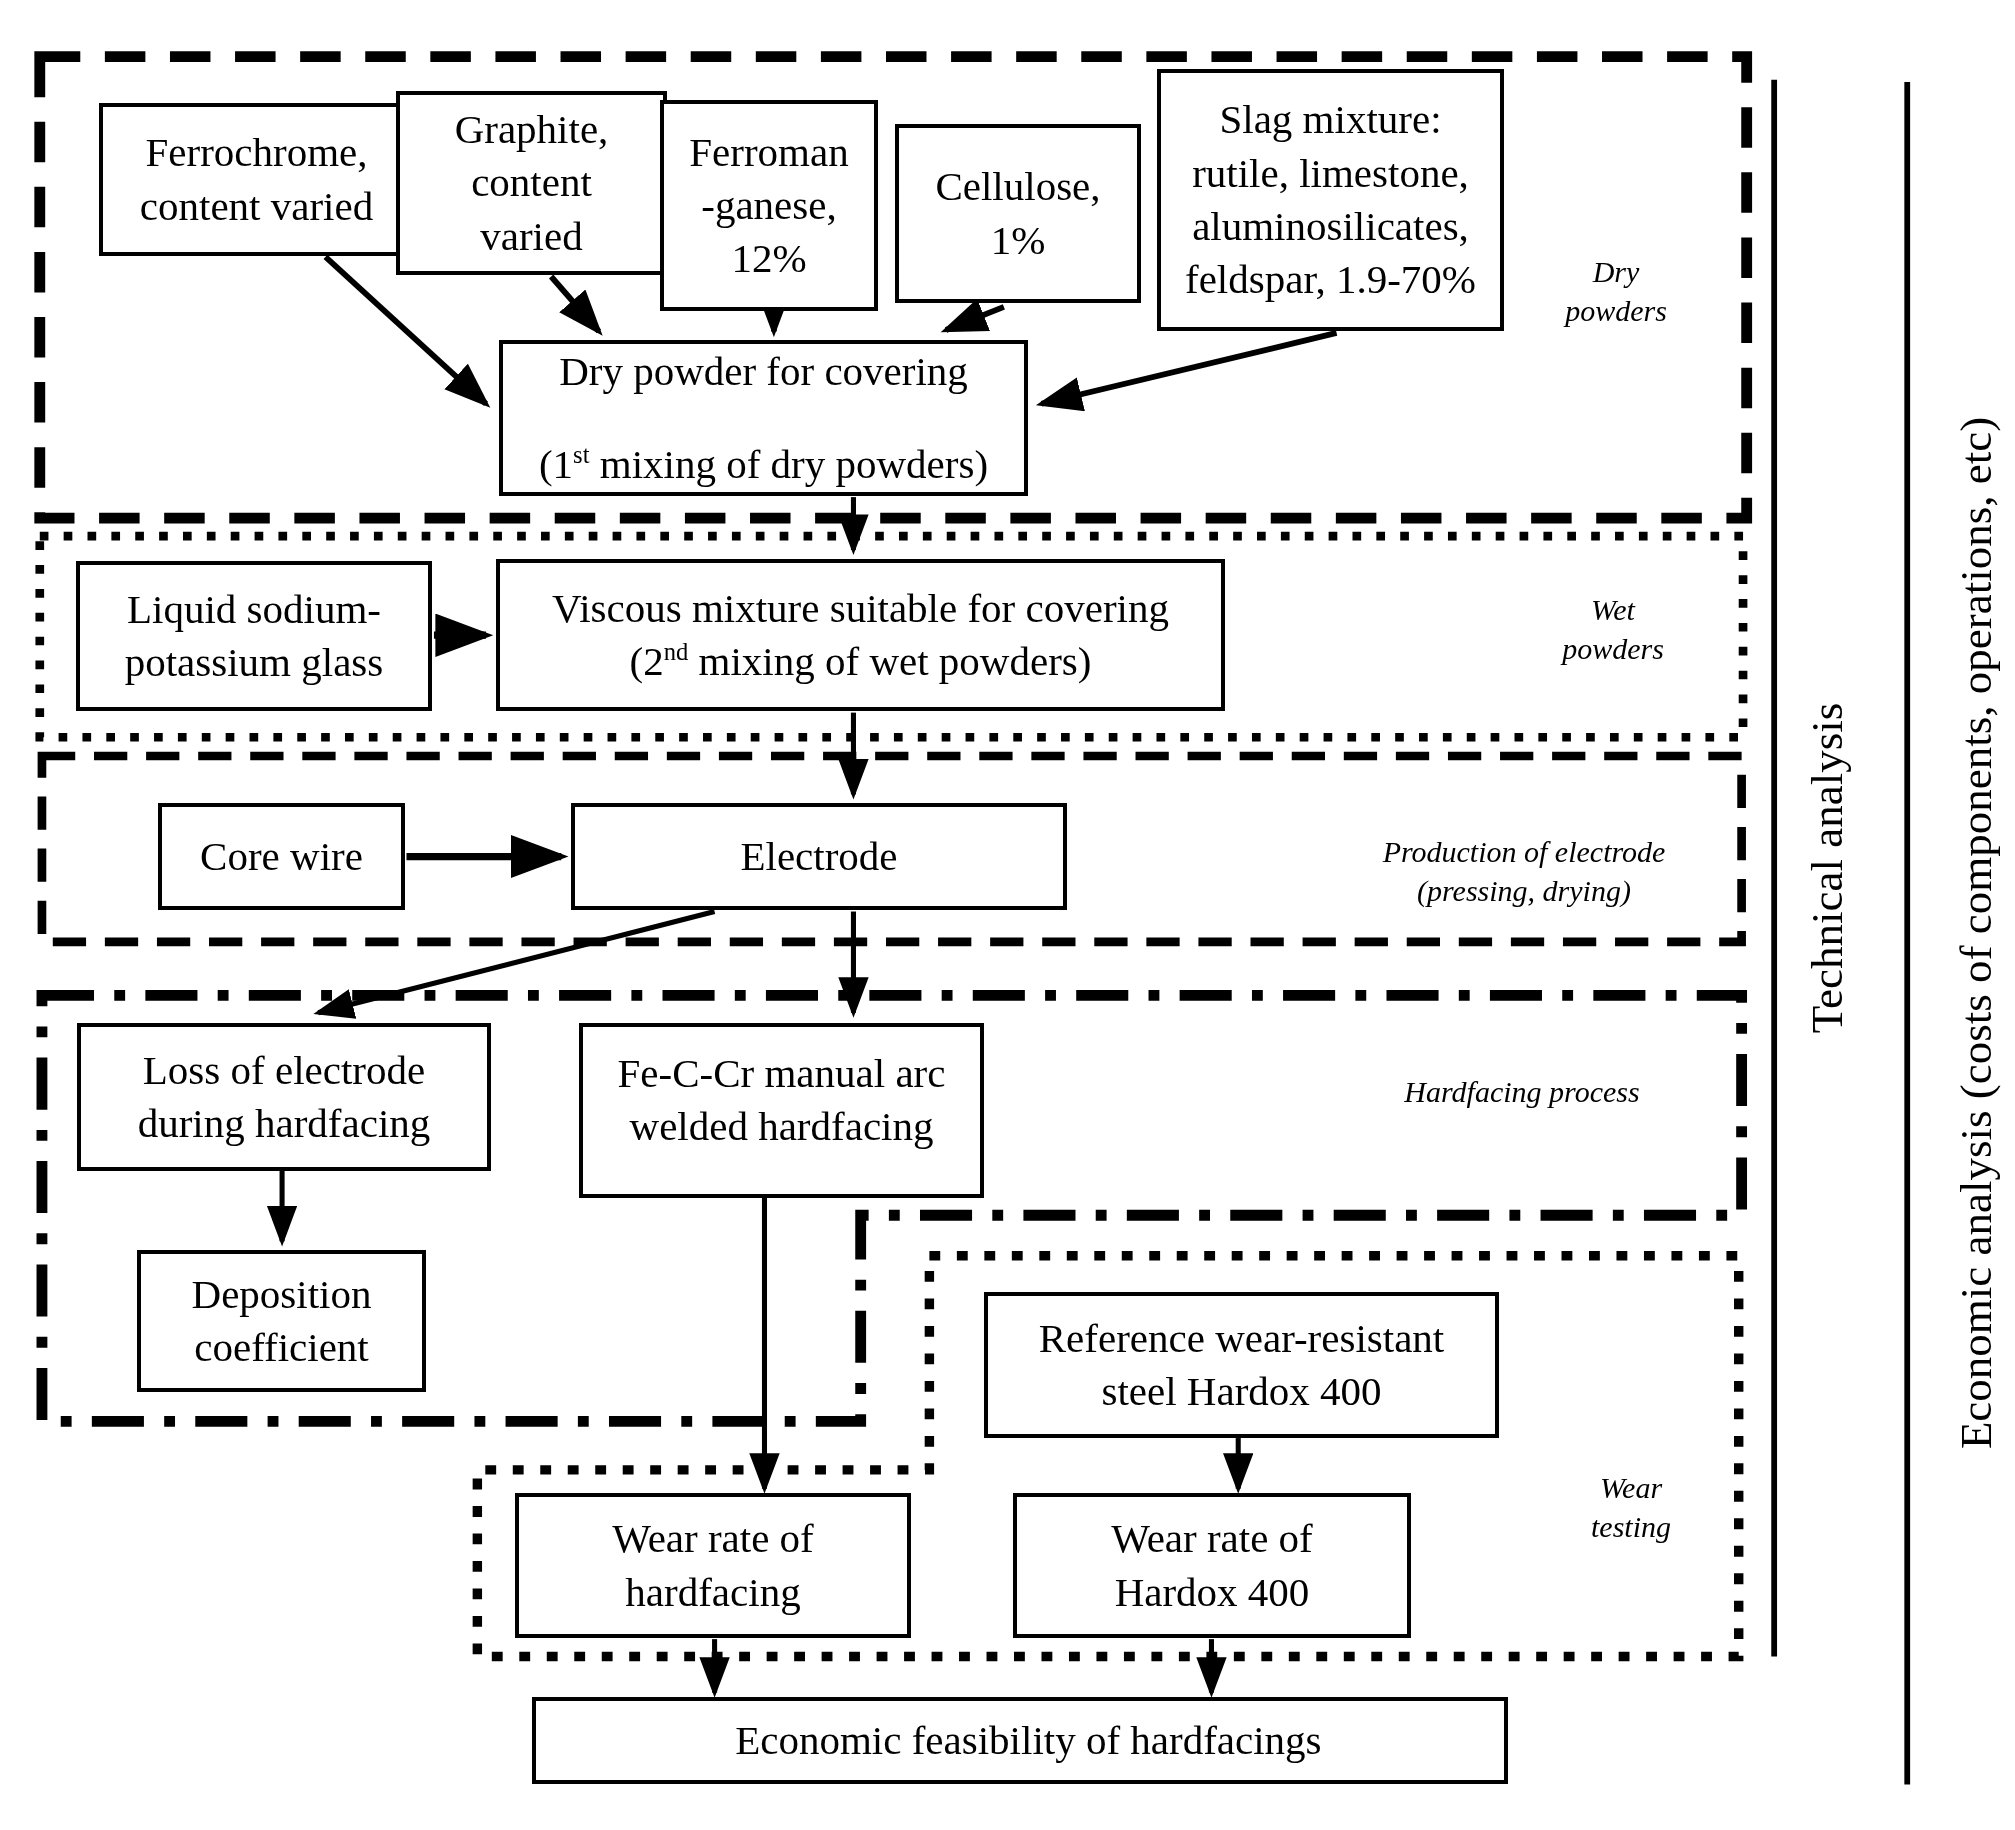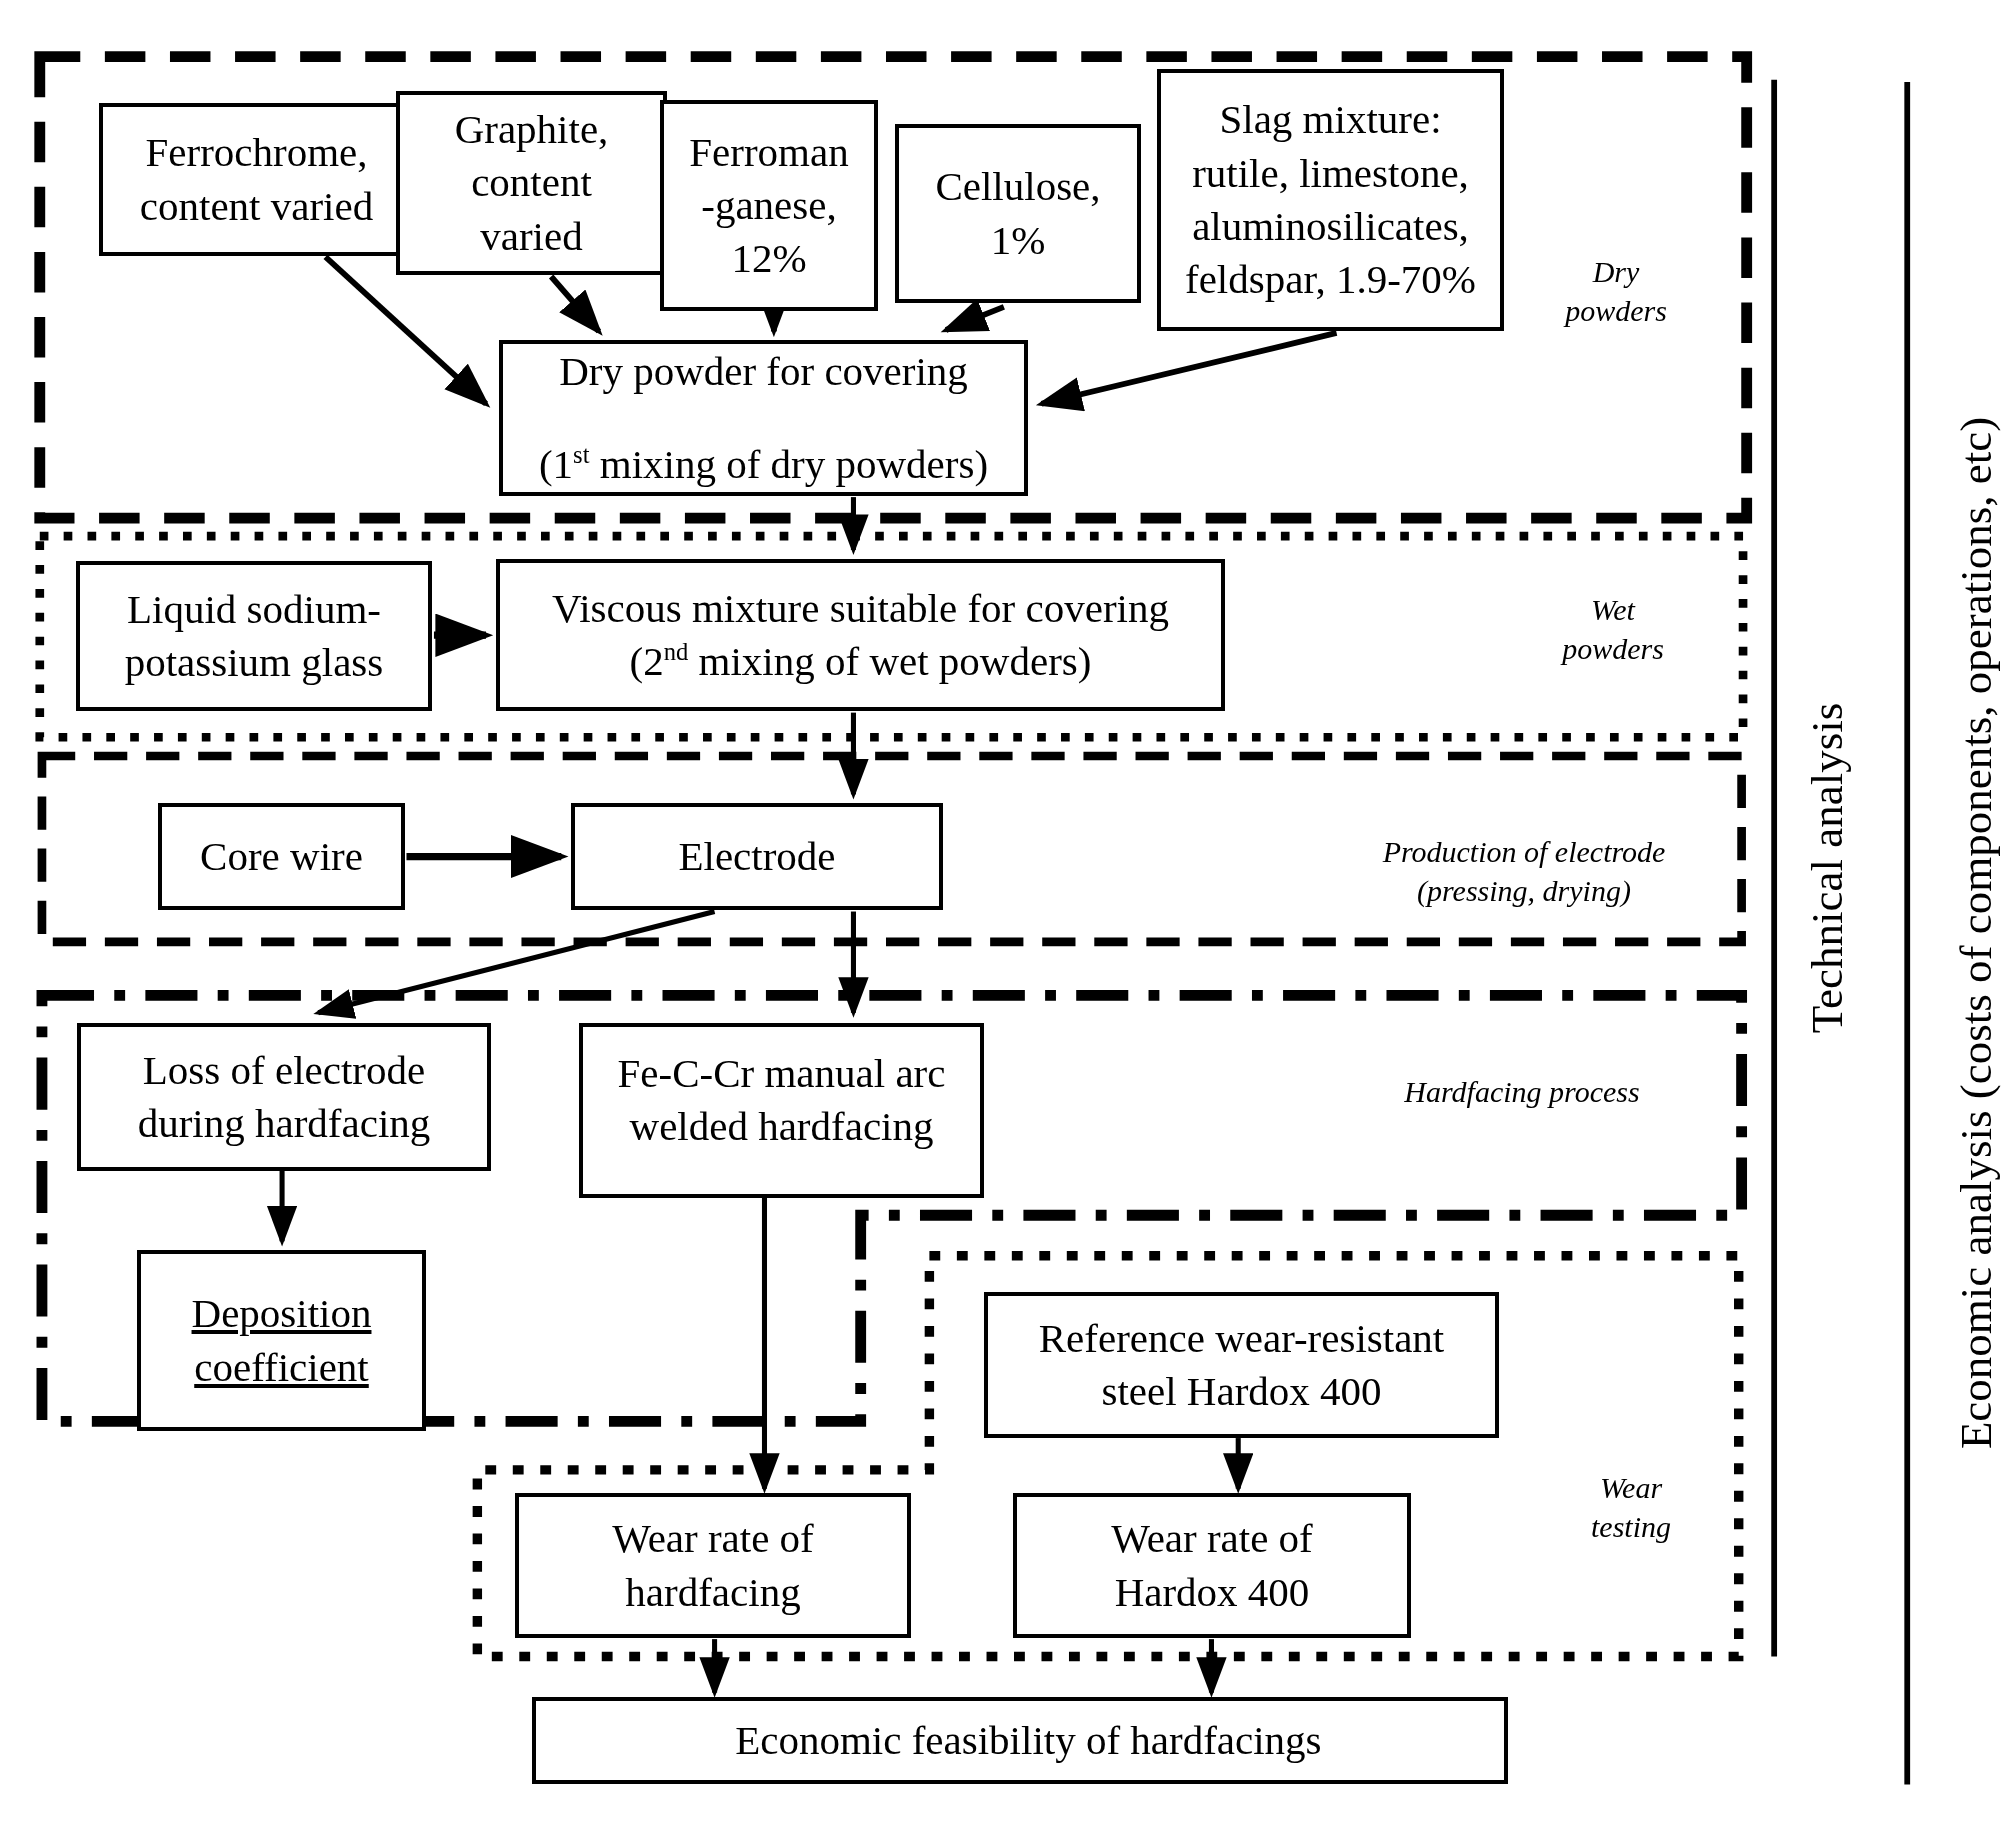--- a/index.html
+++ b/index.html
@@ -123,35 +123,35 @@
 
   <div class="box" style="left:496px;top:559px;width:729px;height:152px;">
     <span>Viscous mixture suitable for covering</span>
     <span><span class="inline">(2</span><sup>nd</sup><span class="inline"> mixing of wet powders)</span></span>
   </div>
 
   <div class="box" style="left:158px;top:803px;width:247px;height:107px;">
     <span>Core wire</span>
   </div>
 
-  <div class="box" style="left:571px;top:803px;width:372px;height:107px;">
+  <div class="box" style="left:571px;top:803px;width:496px;height:107px;">
     <span>Electrode</span>
   </div>
 
   <div class="box" style="left:77px;top:1023px;width:414px;height:148px;">
     <span>Loss of electrode</span>
     <span>during hardfacing</span>
   </div>
 
   <div class="box" style="left:579px;top:1023px;width:405px;height:175px;align-items:center;justify-content:flex-start;padding-top:20px;">
     <span>Fe-C-Cr manual arc</span>
     <span>welded hardfacing</span>
   </div>
 
-  <div class="box" style="left:137px;top:1250px;width:289px;height:181px;text-decoration:underline;">
+  <div class="box" style="left:137px;top:1250px;width:289px;height:142px;">
     <span>Deposition</span>
     <span>coefficient</span>
   </div>
 
   <div class="box" style="left:984px;top:1292px;width:515px;height:146px;">
     <span>Reference wear-resistant</span>
     <span>steel Hardox 400</span>
   </div>
 
   <div class="box" style="left:515px;top:1493px;width:396px;height:145px;">

